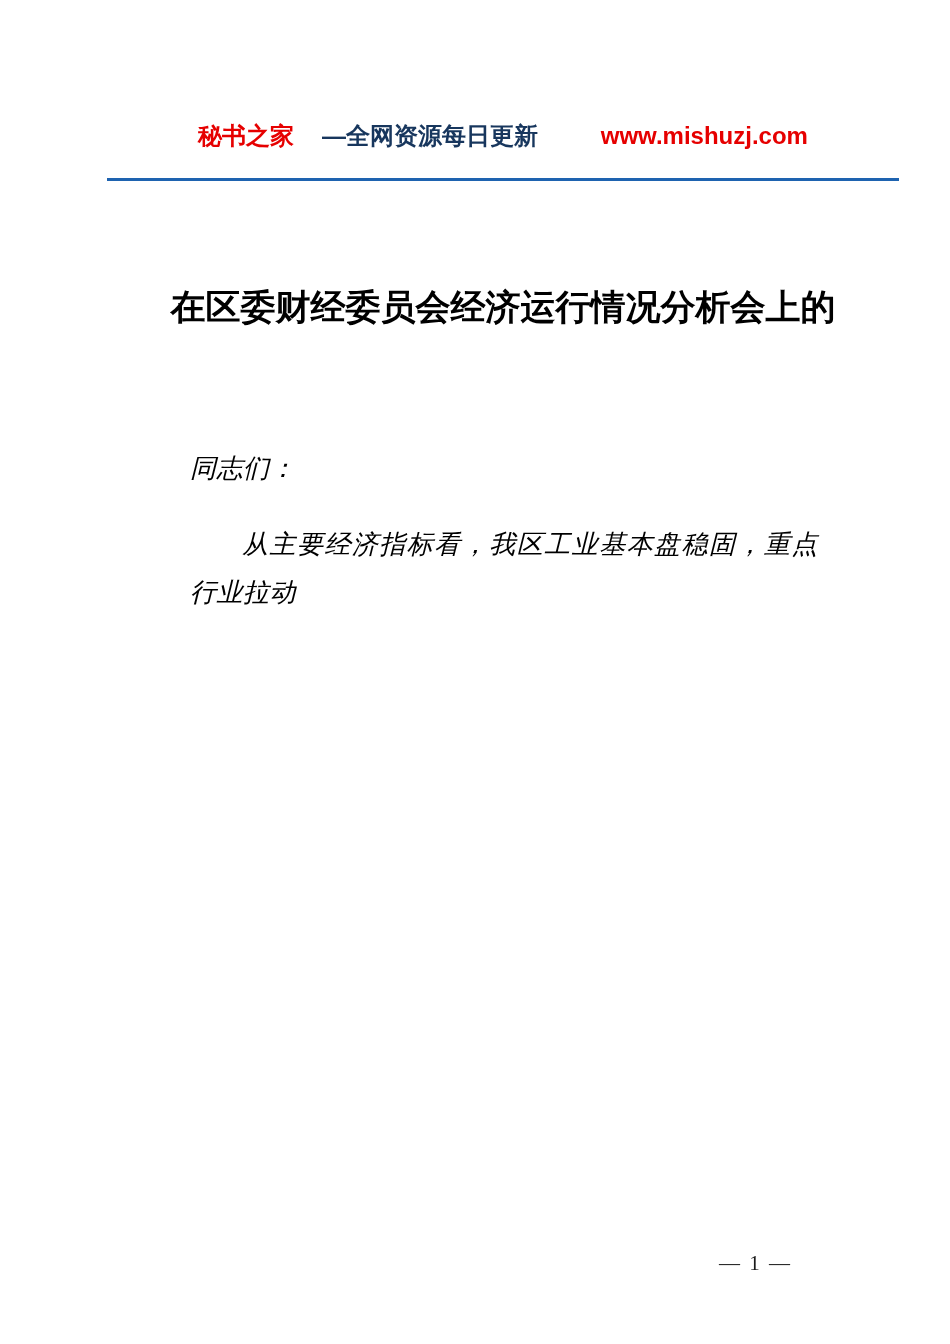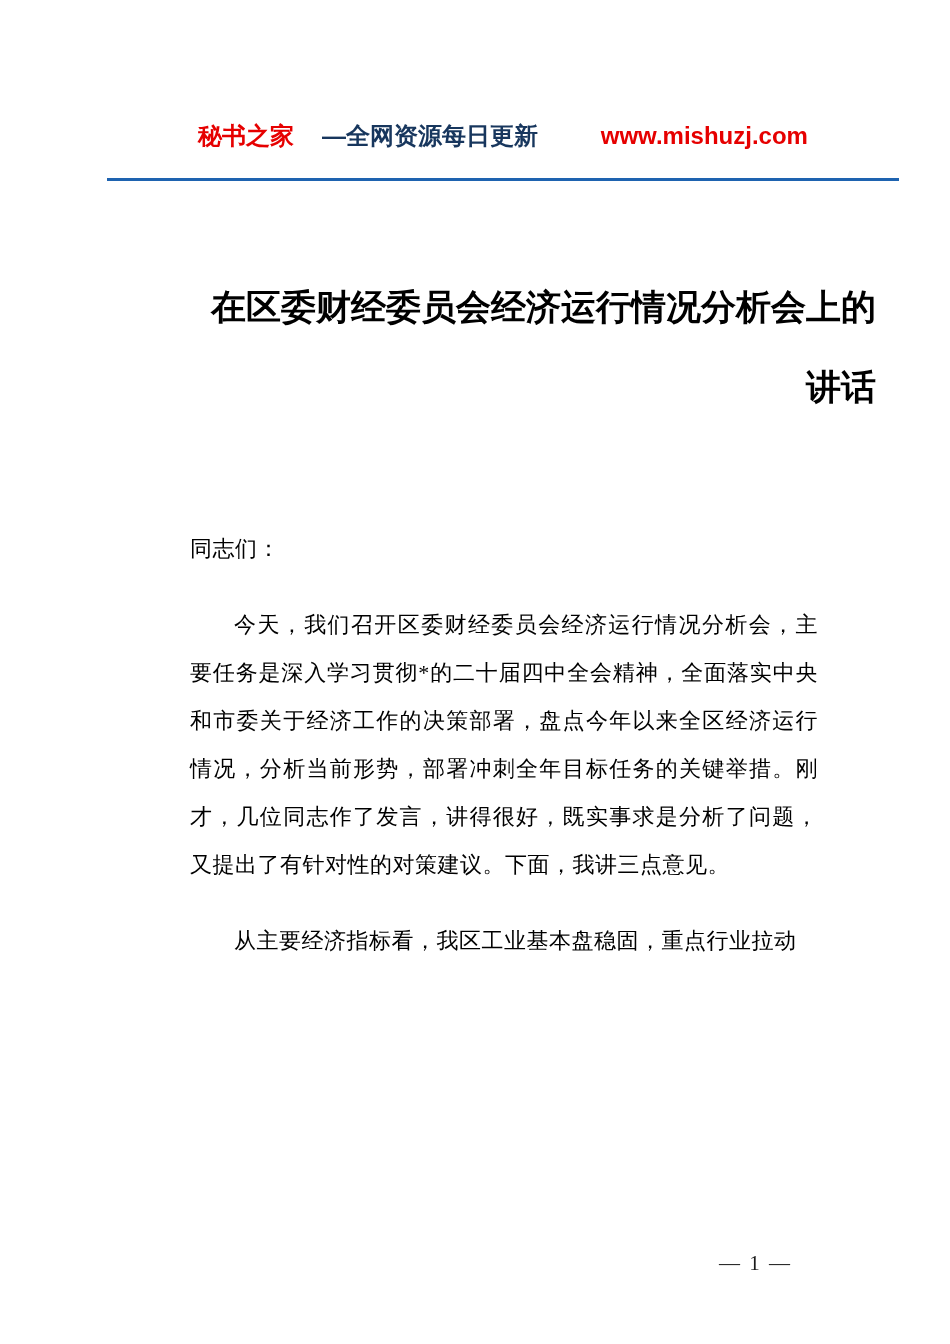--- a/index.html
+++ b/index.html
@@ -28,35 +28,36 @@
   .header .tagline { color: #17365d; }
   .header .url { color: #e60000; }
   .header-rule {
     margin: 12px 65px 0 65px;
     height: 0;
     border-top: 3px solid #1e63b0;
   }
   
   .doc-title {
     margin: 44px 60px 0 60px;
-    text-align: right;
+    text-align: center;
     font-family: "Liberation Sans", "DejaVu Sans", sans-serif;
     font-weight: bold;
     font-size: 35px;
     line-height: 52px;
     color: #000000;
   }
   .doc-title span { display: block; }
   
   .content {
     margin: 56px 118px 0 120px;
-    font-size: 22px;
+    font-size: 26px;
     line-height: 48px;
     text-align: justify;
     letter-spacing: 0.5px;
+    font-style: italic;
   }
   .para { text-indent: 2em; }
   .para.no-indent { text-indent: 0; }
   .para.bold { font-weight: bold; }
   
   .footer {
     position: absolute;
     right: 172px;
     bottom: 82px;
     font-size: 21px;
@@ -70,24 +71,22 @@
 
 <div class="page">
 
   <div class="header">
     <span class="brand">秘书之家</span><span class="tagline">—全网资源每日更新</span><span class="tagline">&nbsp;</span><span class="url">www.mishuzj.com</span>
   </div>
   <div class="header-rule"></div>
 
   <h1 class="doc-title">
     <span>在区委财经委员会经济运行情况分析会上的</span>
-    <span>讲话</span>
   </h1>
 
   <div class="content">
     <p class="para no-indent">同志们：</p>
-    <p class="para">今天，我们召开区委财经委员会经济运行情况分析会，主要任务是深入学习贯彻*的二十届四中全会精神，全面落实中央和市委关于经济工作的决策部署，盘点今年以来全区经济运行情况，分析当前形势，部署冲刺全年目标任务的关键举措。刚才，几位同志作了发言，讲得很好，既实事求是分析了问题，又提出了有针对性的对策建议。下面，我讲三点意见。</p>
     <p class="para">从主要经济指标看，我区工业基本盘稳固，重点行业拉动</p>
   </div>
 
   <div class="footer">— 1 —</div>
 
 </div>
 
 </body></html>

